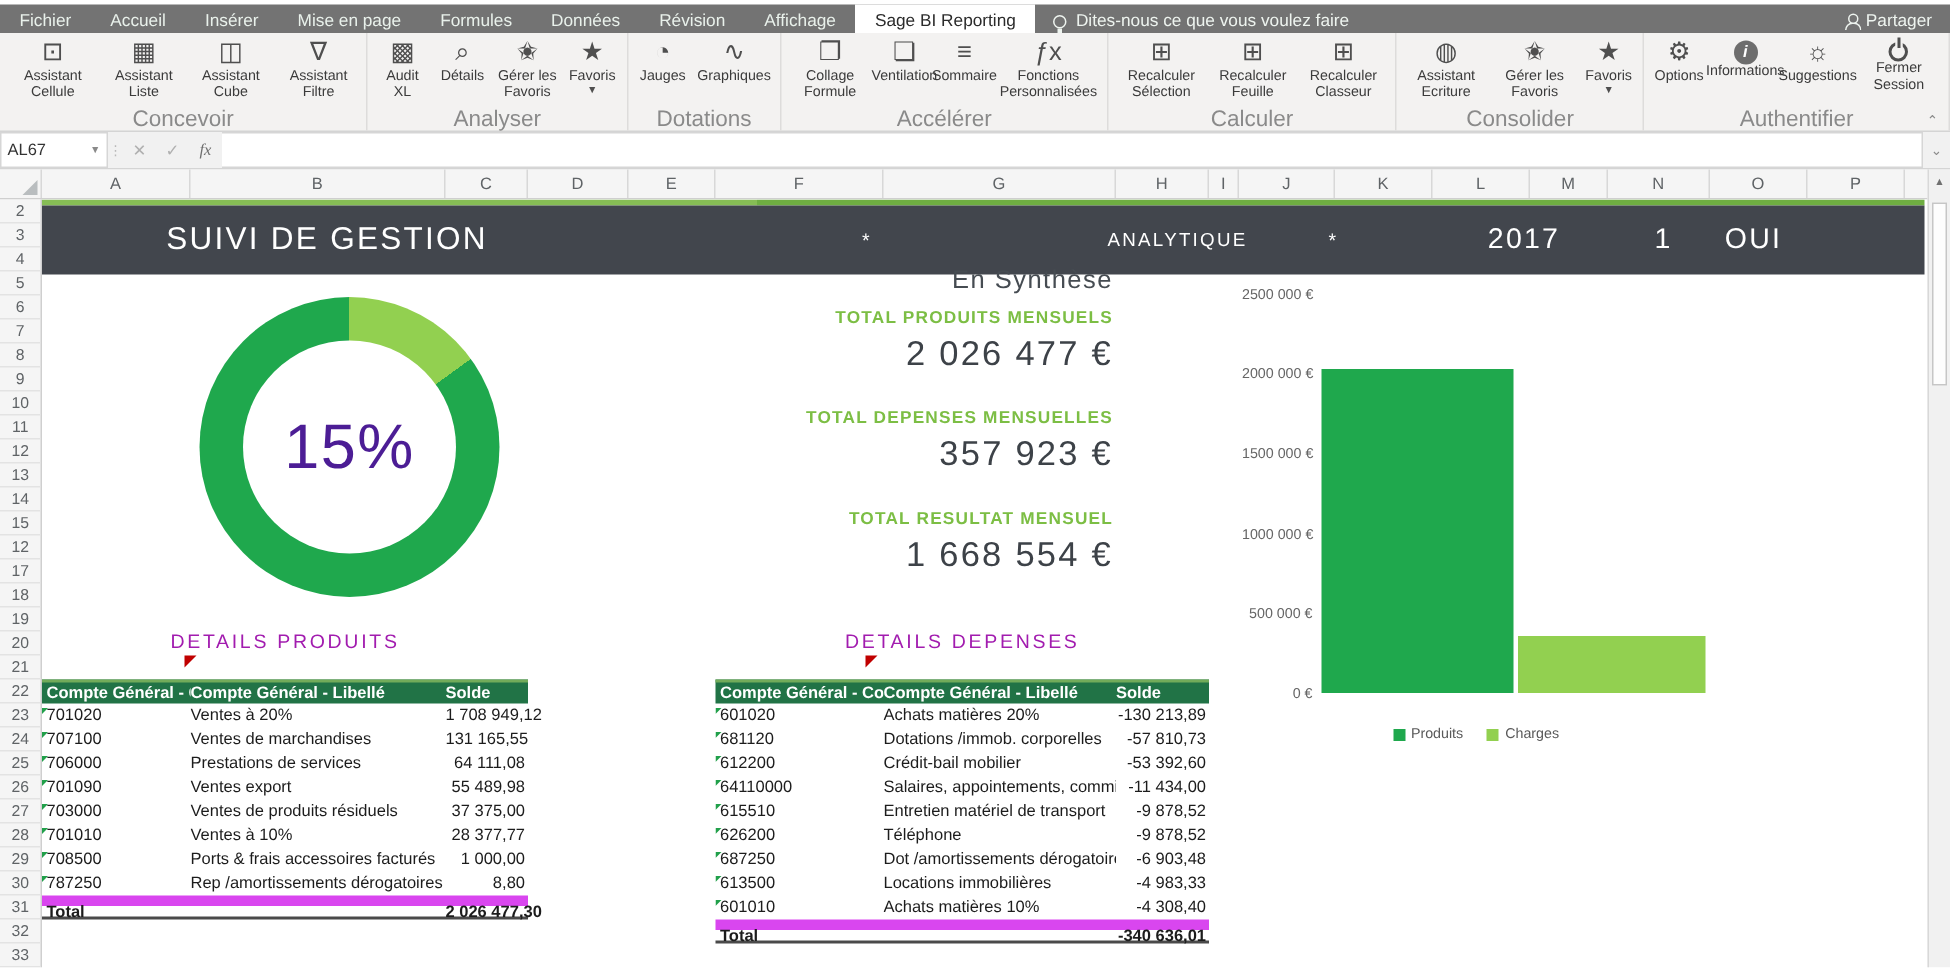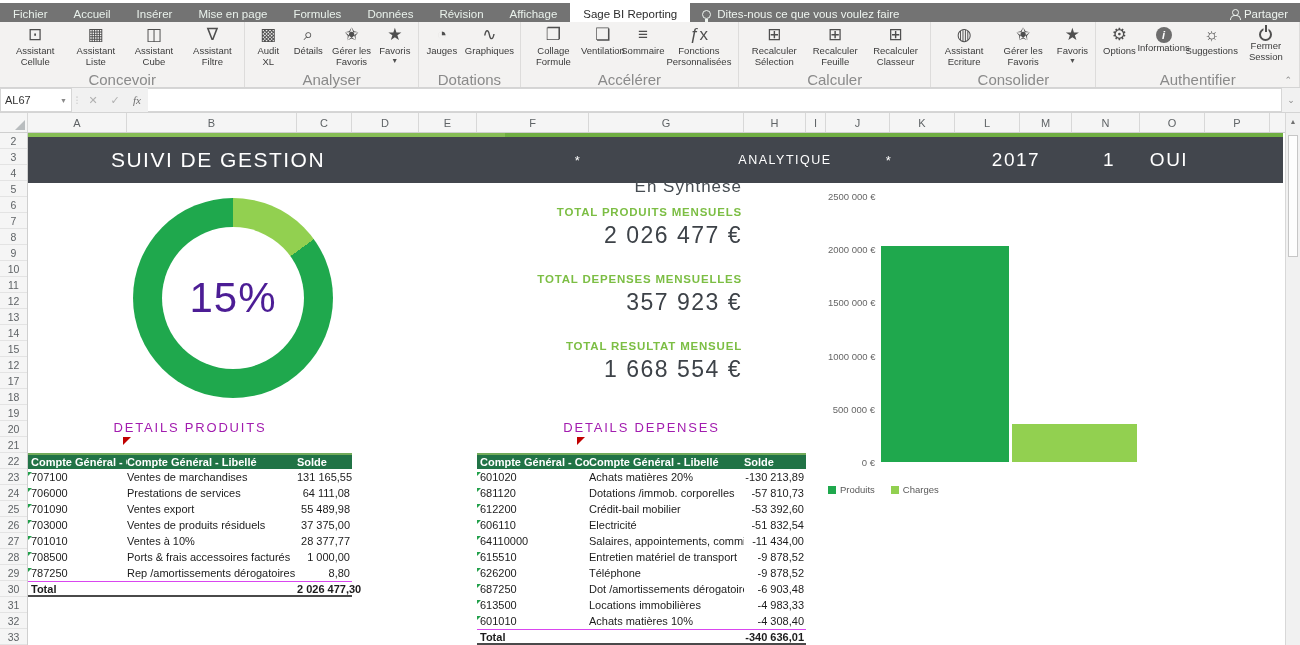--- a/index.html
+++ b/index.html
@@ -137,30 +137,30 @@
     border-top:2px solid #72ab5a; }
   .t-c1 { padding-left:3px; position:relative; overflow:hidden; white-space:nowrap; }
   .t-c2 { overflow:hidden; white-space:nowrap; }
   .t-c3 { text-align:right; padding-right:2px; white-space:nowrap; }
   #tbl-produits .t-c1 { width:99px; } #tbl-produits .t-c2 { width:170px; }
   #tbl-produits .t-c3 { width:55px; flex:1; }
   #tbl-depenses .t-c1 { width:112px; } #tbl-depenses .t-c2 { width:155px; }
   #tbl-depenses .t-c3 { width:62px; flex:1; }
   .dogear::before { content:""; position:absolute; left:0; top:1px;
     border-top:4px solid #21a04a; border-right:4px solid transparent; }
-  .t-total { font-weight:bold; border-top:1px solid #d946ef;
+  .t-total { font-weight:bold; border-top:7px solid #d946ef;
     border-bottom:2px solid #4a4a4a; }
 
   
   #barchart { position:absolute; left:800px; top:55px; width:312px; height:315px; }
   .tick { position:absolute; left:0; width:47px; text-align:right;
     font-size:9.5px; color:#666; white-space:nowrap; }
   .bar { position:absolute; }
   #legend { position:absolute; left:0; top:296px; width:312px; display:flex;
-    gap:16px; align-items:center; }
+    justify-content:center; gap:16px; align-items:center; }
   .leg-item { display:flex; align-items:center; gap:4px; font-size:9.5px;
     color:#595959; }
   .leg-sq { width:8px; height:8px; display:inline-block; }
 </style>
 </head>
 <body>
 
 <div id="stage">
 
   <div id="menubar">
@@ -424,20 +424,25 @@
     <div class="red-mark" style="left:95px"></div>
     <div class="red-mark" style="left:549px"></div>
 
     <div class="acct-table" id="tbl-produits">
         <div class="t-row t-head">
           <div class="t-c1">Compte Général - Code</div>
           <div class="t-c2">Compte Général - Libellé</div>
           <div class="t-c3" style="text-align: left;">Solde</div>
         </div>
         <div class="t-row">
+          <div class="t-c1 dogear">701020</div>
+          <div class="t-c2">Ventes à 20%</div>
+          <div class="t-c3">1 708 949,12</div>
+        </div>
+        <div class="t-row">
           <div class="t-c1 dogear">707100</div>
           <div class="t-c2">Ventes de marchandises</div>
           <div class="t-c3">131 165,55</div>
         </div>
         <div class="t-row">
           <div class="t-c1 dogear">706000</div>
           <div class="t-c2">Prestations de services</div>
           <div class="t-c3">64 111,08</div>
         </div>
         <div class="t-row">
@@ -484,25 +489,20 @@
         </div>
         <div class="t-row">
           <div class="t-c1 dogear">681120</div>
           <div class="t-c2">Dotations /immob. corporelles</div>
           <div class="t-c3">-57 810,73</div>
         </div>
         <div class="t-row">
           <div class="t-c1 dogear">612200</div>
           <div class="t-c2">Crédit-bail mobilier</div>
           <div class="t-c3">-53 392,60</div>
-        </div>
-        <div class="t-row">
-          <div class="t-c1 dogear">606110</div>
-          <div class="t-c2">Electricité</div>
-          <div class="t-c3">-51 832,54</div>
         </div>
         <div class="t-row">
           <div class="t-c1 dogear">64110000</div>
           <div class="t-c2">Salaires, appointements, commission</div>
           <div class="t-c3">-11 434,00</div>
         </div>
         <div class="t-row">
           <div class="t-c1 dogear">615510</div>
           <div class="t-c2">Entretien matériel de transport</div>
           <div class="t-c3">-9 878,52</div>

